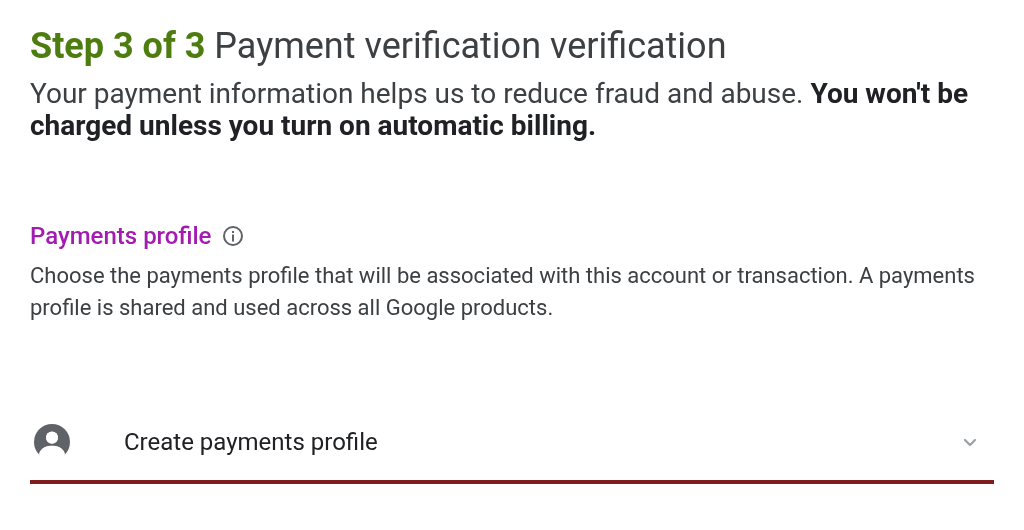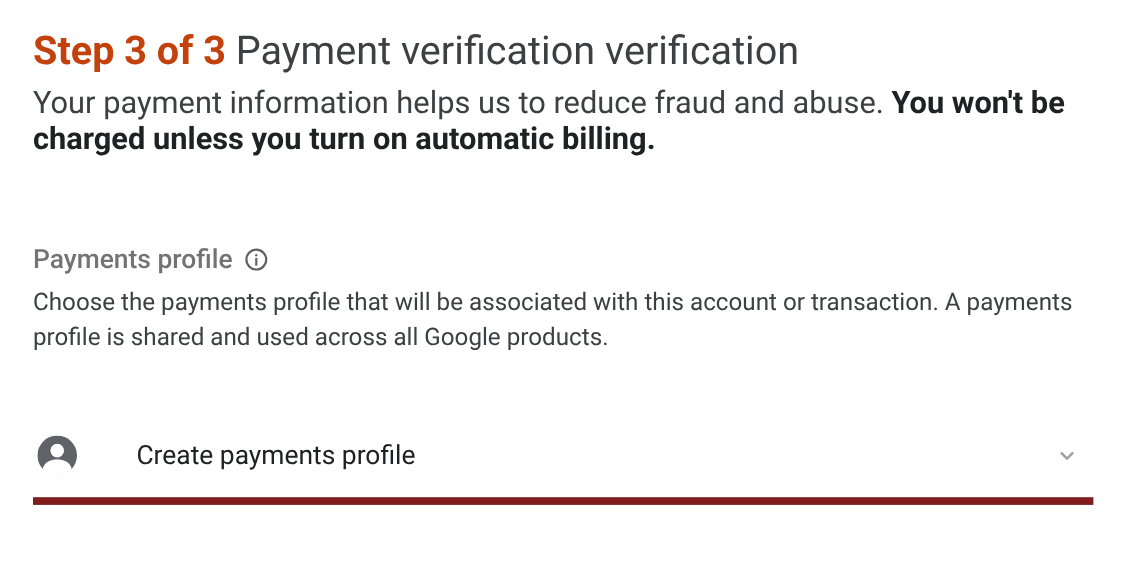--- a/index.html
+++ b/index.html
@@ -16,21 +16,21 @@
     }
     .heading {
       font-size: 36px;
       line-height: 44px;
       font-weight: 400;
       color: #3c4043;
       margin-bottom: 10px;
     }
     .heading .step-prefix {
       font-weight: 700;
-      color: #c2410c;
+      color: #4d7c0f;
     }
     .intro {
       font-size: 28px;
       line-height: 32px;
       color: #3c4043;
       font-weight: 400;
       margin-bottom: 80px;
     }
     .intro .bold {
       font-weight: 700;
@@ -38,42 +38,42 @@
     }
     .section-title-row {
       display: flex;
       align-items: center;
       gap: 10px;
       margin-bottom: 10px;
     }
     .section-title {
       font-size: 24px;
       font-weight: 500;
-      color: #737373;
+      color: #a21caf;
     }
     .info-icon {
       width: 24px;
       height: 24px;
       display: inline-flex;
       align-items: center;
       justify-content: center;
       cursor: pointer;
     }
     .section-desc {
       font-size: 22px;
       line-height: 32px;
       color: #3c4043;
       font-weight: 400;
-      margin-bottom: 60px;
+      margin-bottom: 88px;
     }
     .selector-row {
       display: flex;
       align-items: center;
       padding: 12px 10px 20px 4px;
-      border-bottom: 7px solid #7f1d1d;
+      border-bottom: 4px solid #7f1d1d;
       cursor: pointer;
     }
     .avatar {
       width: 36px;
       height: 36px;
       display: inline-flex;
       align-items: center;
       justify-content: center;
       margin-right: 54px;
     }

